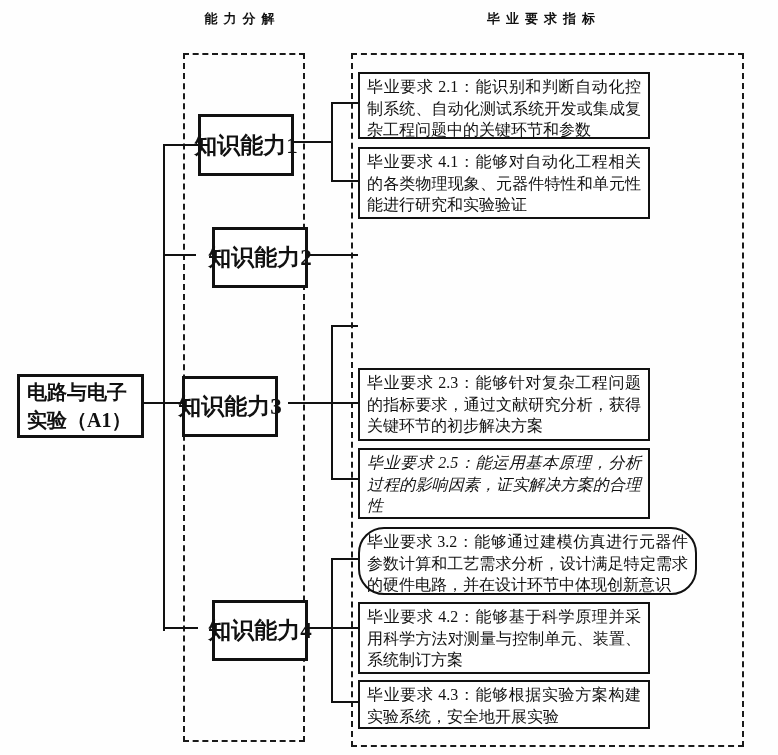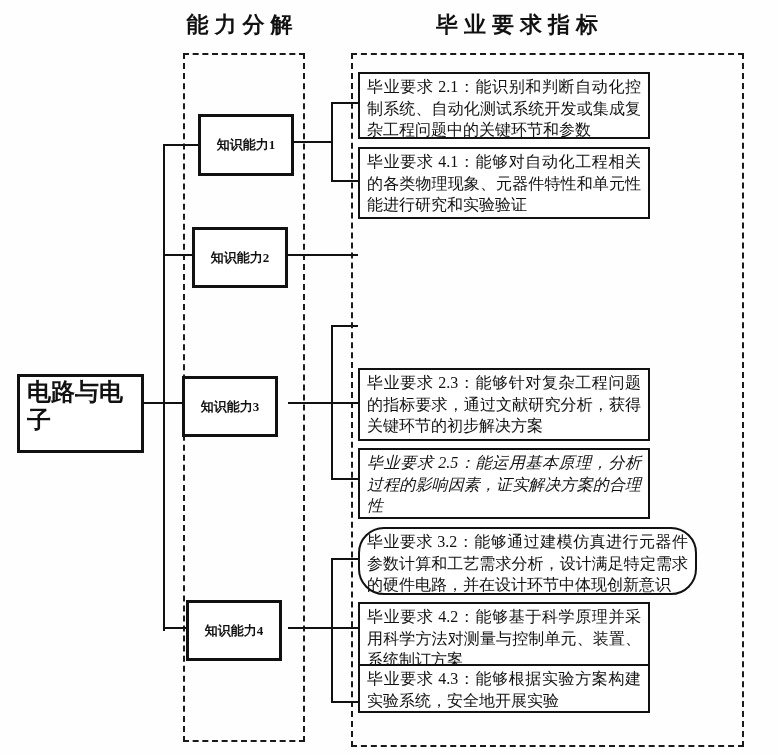--- a/index.html
+++ b/index.html
@@ -12,107 +12,108 @@
     width: 778px;
     height: 755px;
     background: #fefefe;
     font-family: "Liberation Serif", "DejaVu Serif", serif;
     color: #111;
     overflow: hidden;
   }
   .col-header {
     position: absolute;
     top: 10px;
-    font-size: 22px;
+    font-size: 13px;
     font-weight: bold;
     letter-spacing: 6px;
     text-align: center;
     color: #111;
     white-space: nowrap;
   }
   .col-header.left  { left: 160px; width: 165px; }
-  .col-header.right { left: 400px; width: 240px; }
+  .col-header.right { left: 424px; width: 240px; }
 
   .dashed-frame {
     position: absolute;
     border: 2px dashed #1a1a1a;
     background: transparent;
   }
   .frame-mid   { left: 183px; top: 53px; width: 118px; height: 685px; }
   .frame-right { left: 351px; top: 53px; width: 389px; height: 690px; }
 
   .course-box {
     position: absolute;
     left: 17px; top: 374px; width: 114px; height: 57px;
     border: 3px solid #111;
     background: #fff;
-    font-size: 24px;
+    font-size: 20px;
     font-weight: bold;
     line-height: 28px;
-    padding: 1px 0 15px 7px;
+    padding: 1px 0 0 7px;
     z-index: 3;
   }
   .cap-box {
     position: absolute;
     width: 90px; height: 55px;
     border: 3px solid #111;
     background: #fff;
-    font-size: 13px;
+    font-size: 23px;
     font-weight: bold;
     display: flex;
     align-items: center;
     justify-content: center;
     white-space: nowrap;
     z-index: 3;
   }
   .ka1 { left: 198px; top: 114px; height: 56px; }
-  .ka2 { left: 192px; top: 227px; }
+  .ka2 { left: 212px; top: 227px; }
   .ka3 { left: 182px; top: 376px; }
-  .ka4 { left: 186px; top: 600px; }
+  .ka4 { left: 212px; top: 600px; }
 
   .req-box {
     position: absolute;
     left: 358px; width: 274px;
     border: 2px solid #111;
     background: #fff;
     font-size: 16px;
     line-height: 21.5px;
     padding: 2px 7px 0 7px;
     text-align: justify;
     z-index: 3;
   }
   .r1 { top: 72px;  height: 61px; }
   .r2 { top: 147px; height: 66px; }
   .r3 { top: 233px; height: 43px; }
   .r4 { top: 295px; height: 61px; }
   .r5 { top: 368px; height: 67px; }
   .r6 { top: 448px; height: 65px; font-style: italic; }
   .r7 { top: 527px; height: 62px; width: 321px; border-radius: 26px; }
   .r8 { top: 602px; height: 66px; }
-  .r9 { top: 664px; height: 43px; }
+  .r9 { top: 680px; height: 43px; }
 
   .line {
     position: absolute;
     background: #111;
     z-index: 2;
   }
 </style>
 </head>
 <body>
 
 <div class="canvas">
 
   <div class="col-header left">能力分解</div>
   <div class="col-header right">毕业要求指标</div>
 
   <div class="dashed-frame frame-mid"></div>
   <div class="dashed-frame frame-right"></div>
 
   <div class="course-box">
     <div>电路与电子</div>
+    <div>实验（A1）</div>
   </div>
 
   <div class="cap-box ka1">知识能力1</div>
   <div class="cap-box ka2">知识能力2</div>
   <div class="cap-box ka3">知识能力3</div>
   <div class="cap-box ka4">知识能力4</div>
 
   <div class="req-box r1">毕业要求 2.1：能识别和判断自动化控制系统、自动化测试系统开发或集成复杂工程问题中的关键环节和参数</div>
   <div class="req-box r2">毕业要求 4.1：能够对自动化工程相关的各类物理现象、元器件特性和单元性能进行研究和实验验证</div>
   <div class="req-box r5">毕业要求 2.3：能够针对复杂工程问题的指标要求，通过文献研究分析，获得关键环节的初步解决方案</div>

